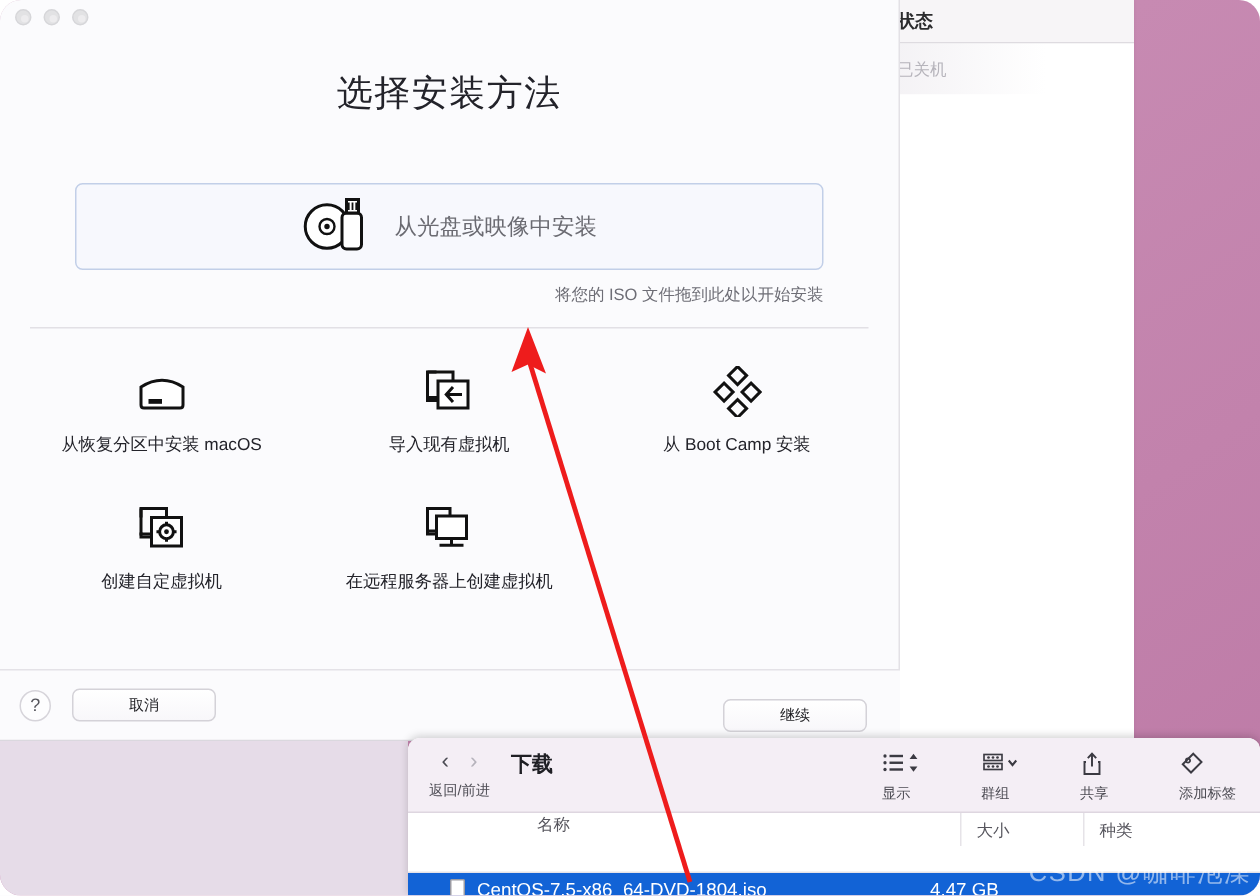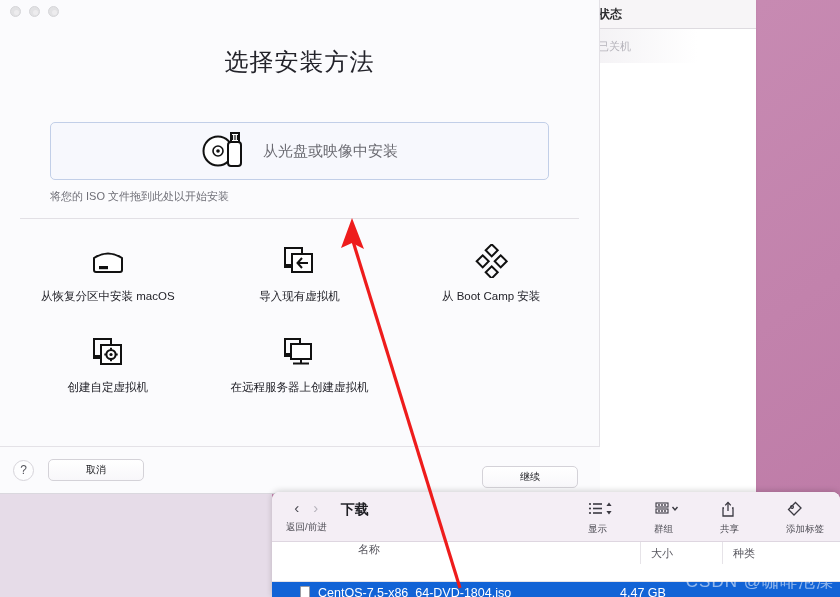--- a/index.html
+++ b/index.html
@@ -7,20 +7,21 @@
     width: 840px; height: 597px;
     overflow: hidden;
     font-family: "Liberation Sans", "DejaVu Sans", sans-serif;
     -webkit-font-smoothing: antialiased;
   }
   #screen {
     position: relative;
     width: 840px; height: 597px;
     background: linear-gradient(145deg, #d9b6cd 0%, #c78ab2 45%, #bd7aa6 100%);
     overflow: hidden;
+    border-radius: 14px;
   }
 
   
   .desktop-lower-left {
     position: absolute; left: 0; top: 493px; width: 272px; height: 104px;
     background: #e6dce8;
     border-top: 1px solid #cfc4d2;
   }
 
   
@@ -75,21 +76,21 @@
   .dropzone {
     height: 58px;
     border: 1px solid #c2cfe8;
     border-radius: 5px;
     background: #f7f8fd;
     display: flex; align-items: center; justify-content: center;
     gap: 16px;
   }
   .dropzone-label { font-size: 15px; color: #6b6b72; }
   .drop-hint {
-    text-align: left; font-size: 11px; color: #6e6e76;
+    text-align: right; font-size: 11px; color: #6e6e76;
     margin-top: 9px;
   }
   .divider {
     margin: 14px 20px 0 20px;
     border-top: 1px solid #e2e0e5;
   }
 
   .methods {
     display: grid;
     grid-template-columns: repeat(3, 1fr);

